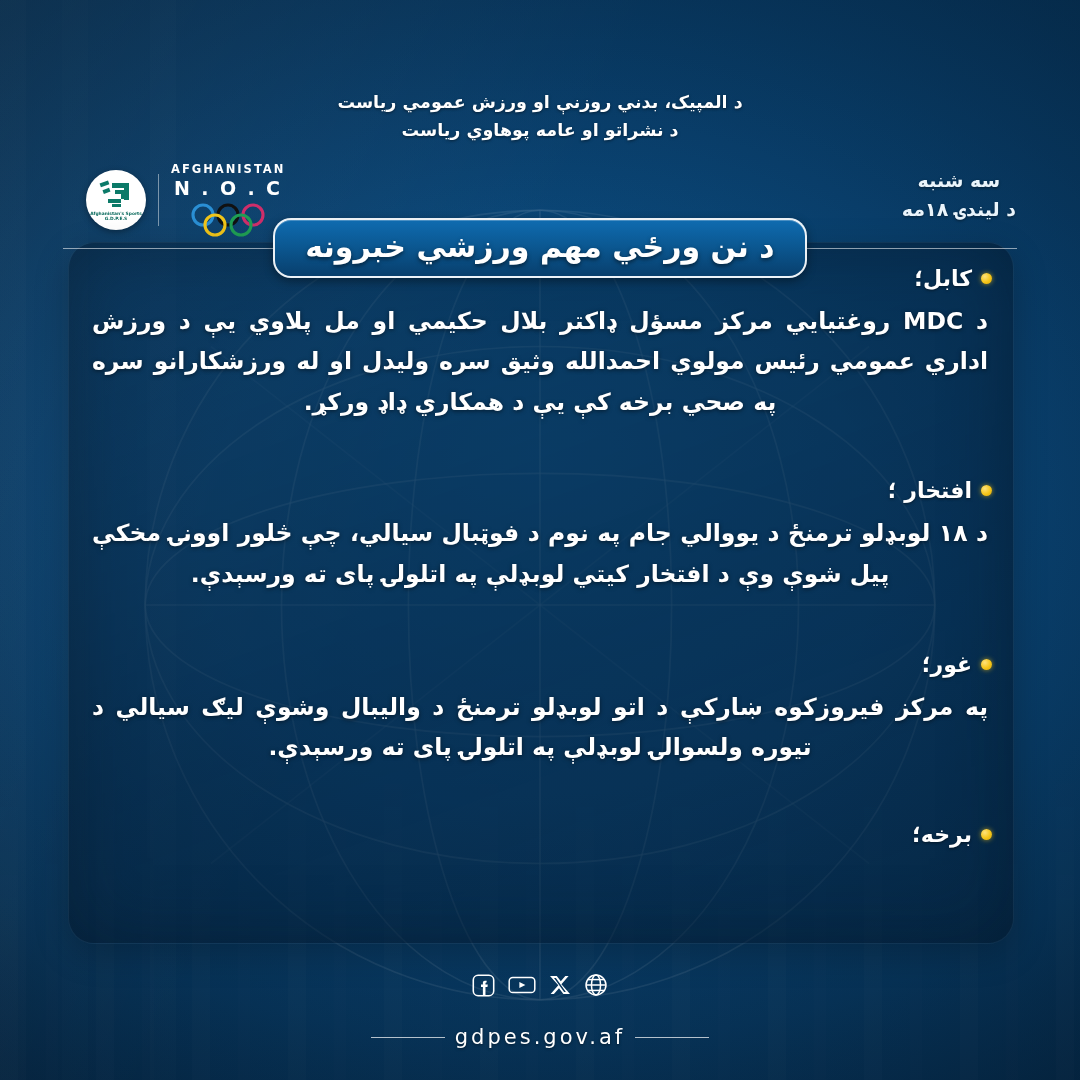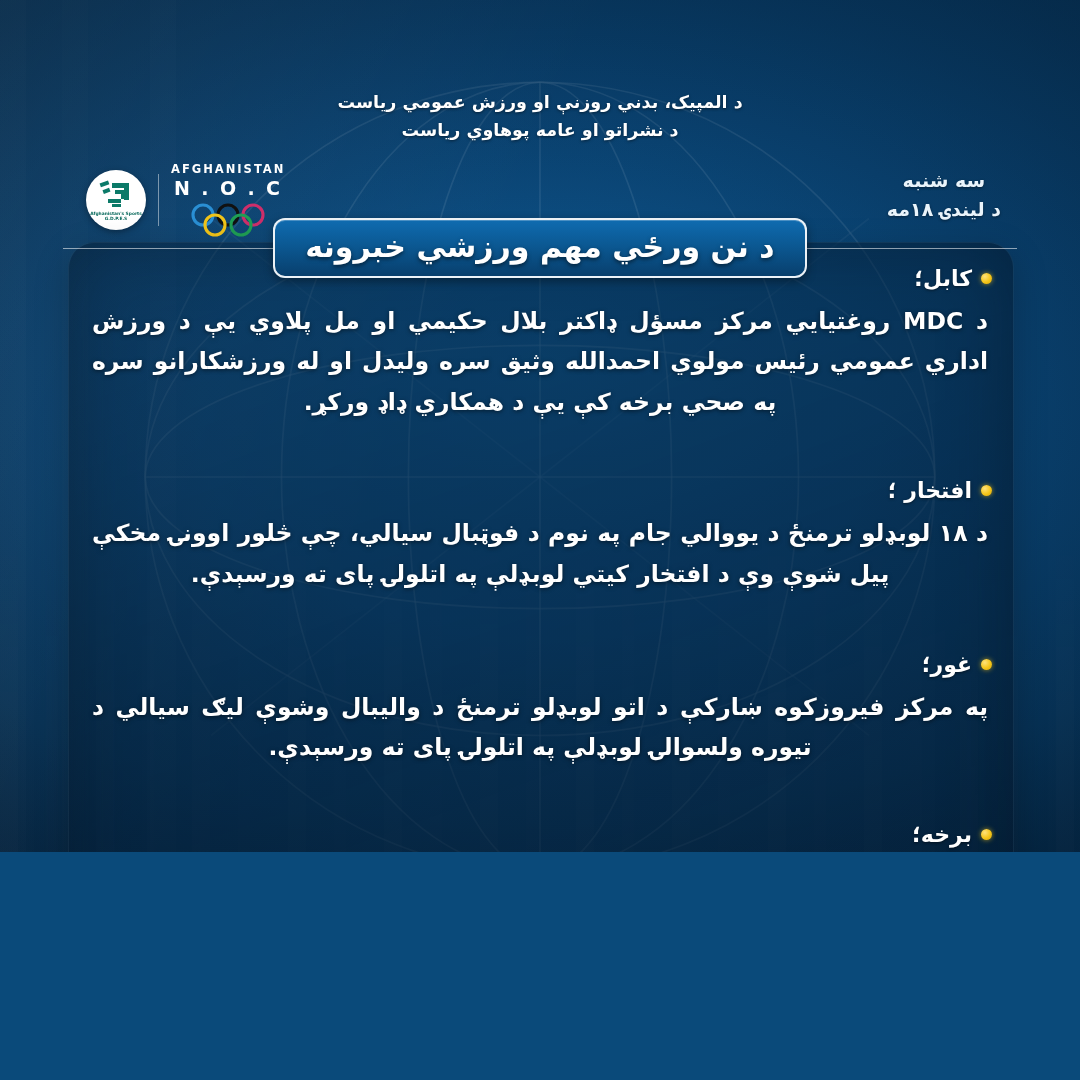--- a/index.html
+++ b/index.html
@@ -5,21 +5,21 @@
   html,body{margin:0;padding:0;}
   body{
     width:1080px;height:1080px;overflow:hidden;
     font-family:"DejaVu Sans","Liberation Sans",sans-serif;
     background:#0a4a7a;
     position:relative;
   }
 
   
   #poster{
-    position:absolute;inset:0;width:1080px;height:852px;
+    position:absolute;inset:0;width:1080px;height:1080px;
     background:
       linear-gradient(115deg, rgba(255,255,255,0.055) 0%, rgba(255,255,255,0) 42%),
       radial-gradient(ellipse 95% 70% at 50% 42%, #0d5186 0%, #0a4474 45%, #083a63 78%, #062c4c 100%),
       linear-gradient(180deg,#0b4d80 0%,#0a4676 38%,#083d68 70%,#062e50 100%);
     overflow:hidden;
   }
   
   .bg-globe{
     position:absolute;left:50%;top:56%;transform:translate(-50%,-50%);
     width:940px;height:940px;border-radius:50%;
@@ -67,35 +67,35 @@
   .rings{margin-top:2px;}
   .sep{width:1px;height:52px;background:rgba(255,255,255,.45);}
   .gdpes-logo{
     width:60px;height:60px;border-radius:50%;background:#ffffff;
     display:flex;flex-direction:column;align-items:center;justify-content:center;
     box-shadow:0 2px 6px rgba(0,0,0,.35);
   }
   .gdpes-logo .cap{font-size:4.4px;color:#0b6b5e;font-weight:bold;line-height:1.25;text-align:center;margin-top:2px;}
 
   .datebox{
-    position:absolute;right:79px;top:166px;text-align:center;
+    position:absolute;right:64px;top:166px;text-align:center;
     color:#eaf4fb;font-size:19px;font-weight:bold;line-height:1.55;
     text-shadow:0 1px 3px rgba(0,0,0,.45);
   }
 
   
   .ribbon-wrap{
     position:absolute;left:0;right:0;top:218px;display:flex;justify-content:center;align-items:center;
   }
   .ribbon-line{height:1px;width:210px;background:rgba(255,255,255,.55);}
   .ribbon{
     position:relative;
     padding:9px 30px 12px;
     border:2px solid rgba(255,255,255,.92);
-    border-radius:12px;
+    border-radius:18px;
     background:linear-gradient(180deg,#0d63a4 0%,#0b5590 48%,#094madd 49%,#07416e 100%);
     background:linear-gradient(180deg,#0e66a9 0%,#0b5governor 40%,#083f6c 100%);
     background:linear-gradient(180deg,#0f6bb0 0%,#0b5892 46%,#083f6d 100%);
     box-shadow:0 3px 10px rgba(0,0,0,.38), inset 0 1px 0 rgba(255,255,255,.25);
     color:#fff;font-size:30px;font-weight:bold;white-space:nowrap;
     text-shadow:0 2px 4px rgba(0,0,0,.55);
     z-index:4;
   }
 
   

